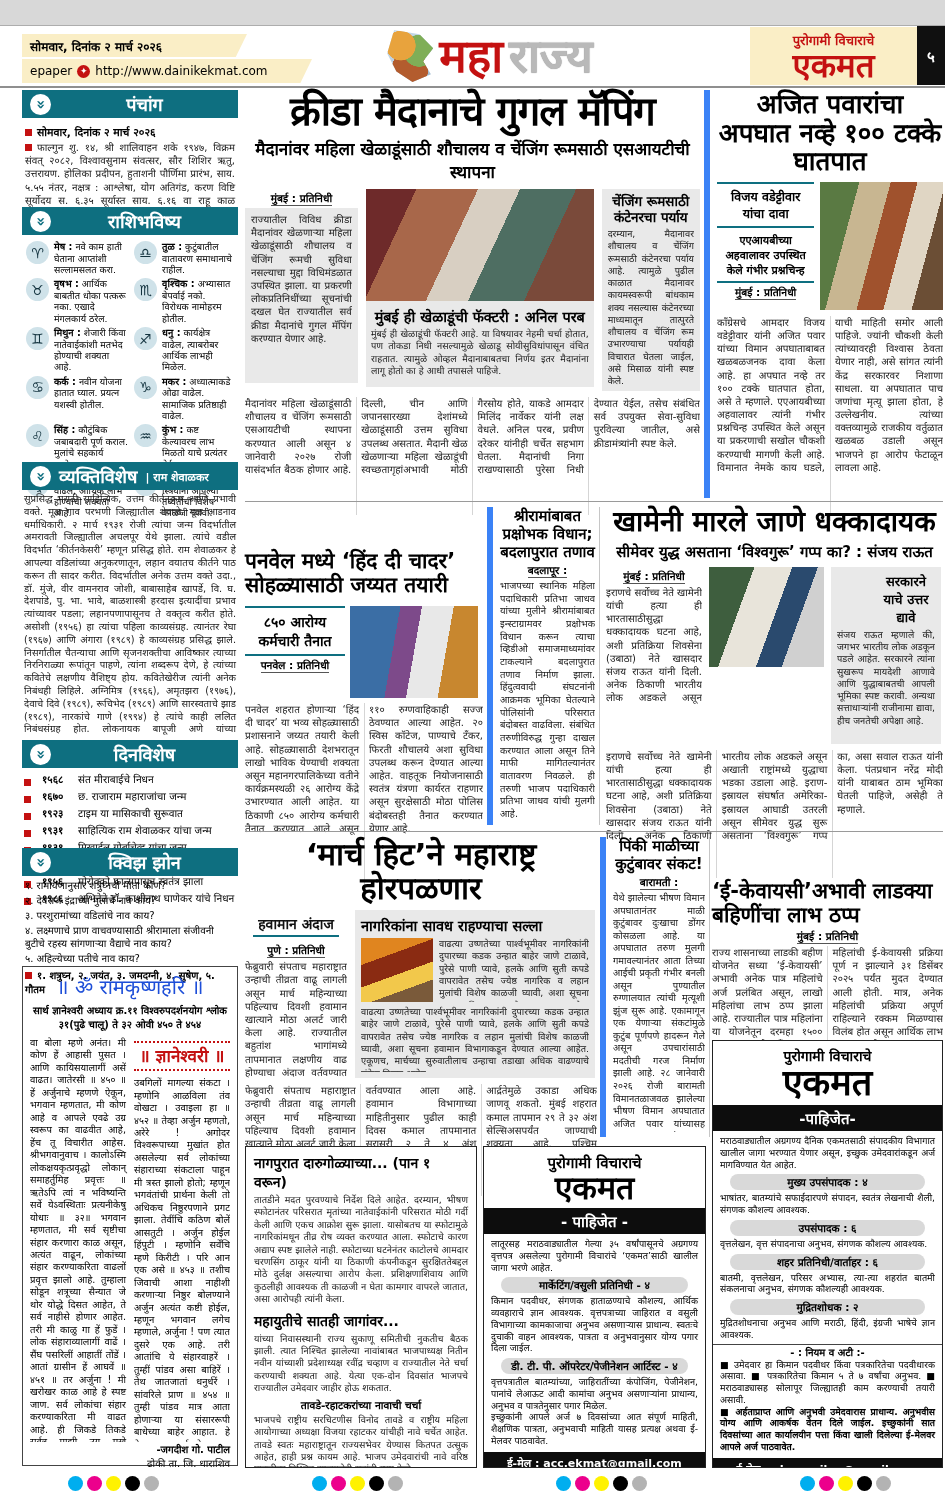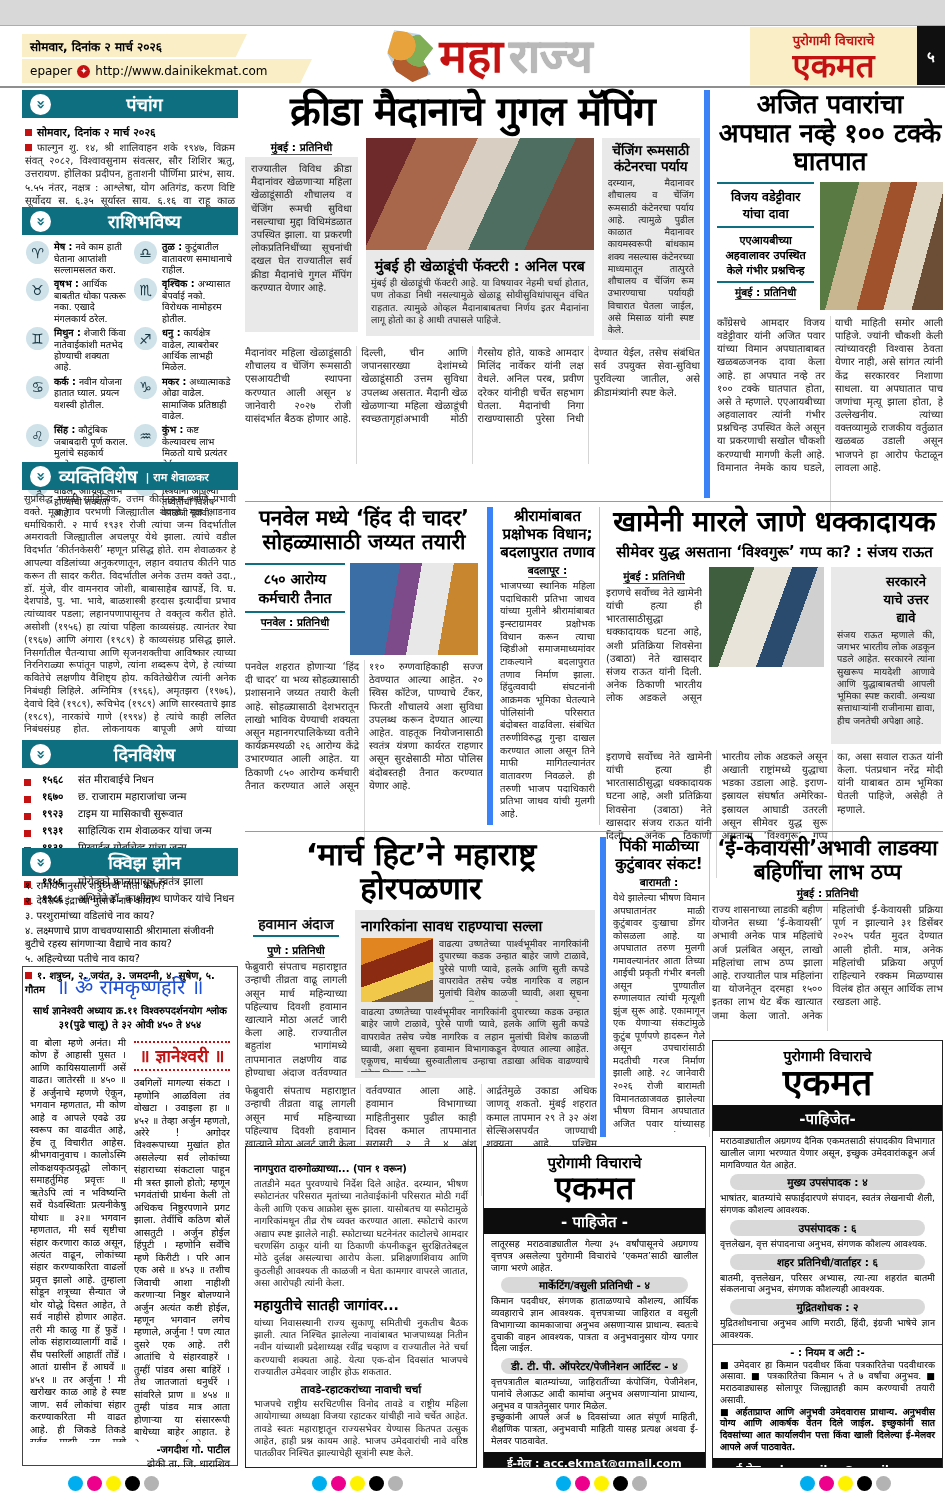--- a/index.html
+++ b/index.html
@@ -60,21 +60,21 @@
   .dnyanbox { border:1.5px solid #444; padding:6px 7px; }
   .dnyan-title { text-align:center; color:#1d4ed8; font-size:20px; font-weight:400; }
   .dnyan-sub { text-align:center; font-size:10px; font-weight:bold; margin:3px 0 6px; }
   .dnyan-cols { display:flex; gap:8px; }
   .dnyan-cols .c { flex:1; font-size:9.6px; line-height:1.3; text-align:justify; }
   .dnyan-logo { text-align:center; color:#c41111; font-weight:900; font-size:17px; border-top:2px dotted #c41111; border-bottom:2px dotted #c41111; margin:4px 0 6px; padding:2px 0; }
   .dnyan-sign { text-align:right; font-weight:bold; font-size:10px; }
 
   .h-xl { font-size:40px; font-weight:900; text-align:center; line-height:1.05; letter-spacing:-1px; }
   .h-lg { font-size:26px; font-weight:900; text-align:center; line-height:1.1; }
-  .h-md { font-size:21px; font-weight:900; text-align:center; line-height:1.12; }
+  .h-md { font-size:21px; font-weight:900; line-height:1.12;margin-top:43px; }
   .h-sm { font-size:15px; font-weight:900; text-align:center; line-height:1.2; }
   .subhead { font-size:17px; font-weight:800; text-align:center; margin-top:5px; }
   .kicker { font-size:14px; font-weight:800; text-align:center; color:#111; border-bottom:2px solid #0e6f80; padding-bottom:2px; margin:4px 8px; }
   .caphead { font-size:14.5px; font-weight:900; text-align:center; padding:2px 0; }
 
   .adbox { border:1.5px solid #222; background:#fff; }
   .ad-tg { text-align:center; font-size:15px; font-weight:800; padding-top:5px; }
   .ad-bd { text-align:center; font-size:36px; font-weight:900; line-height:1; }
   .ad-banner { background:#0d0d0d; color:#fff; text-align:center; font-size:15px; font-weight:900; padding:3px 0; margin:4px 0; }
   .ad-pill { background:#d9d9d9; border-radius:10px; text-align:center; font-weight:800; font-size:10.5px; width:85%; margin:4px auto 2px; padding:1px 0; }
@@ -258,20 +258,21 @@
       <div class="c">
         <div class="dnyan-logo">॥ ज्ञानेश्वरी ॥</div>
         <span>उबगिलों मागल्या संकटा । म्हणोनि आळविला तंव वोखटा । उवाइला हा ॥ ४५२ ॥ तेव्हा अर्जुन म्हणतो, अरेरे ! अगोदर विश्वरूपाच्या मुखांत होत असलेल्या सर्व लोकांच्या संहाराच्या संकटाला पाहून मी त्रस्त झालो होतो; म्हणून भगवंतांची प्रार्थना केली तो अधिकच निष्ठुरपणाने प्रगट झाला. तेवींचि कठिण बोलें आसतुटी । अर्जुन होईल हिंपुटी । म्हणोनि सर्वेंचि म्हणे किरीटी । परि आन एक असे ॥ ४५३ ॥ तशीच जिवाची आशा नाहीशी करणाऱ्या निष्ठुर बोलण्याने अर्जुन अत्यंत कष्टी होईल, म्हणून भगवान लगेच म्हणाले, अर्जुना ! पण त्यात दुसरे एक आहे. तरी आतांचि ये संहारवाहरें । तुम्हीं पांडव असा बाहिरें । तेथ जातजातां धनुर्धरें । सांवरिले प्राण ॥ ४५४ ॥ तुम्ही पांडव मात्र आता होणाऱ्या या संसाररूपी बाधेच्या बाहेर आहात. हे ऐकताच अर्जुनाने जात असलेले आपले प्राण सावरले. क्रमशः</span>
       </div>
     </div>
     <div class="dnyan-sign"><span>-जगदीश गो. पाटील</span><br><span style="font-weight:normal;">ढोकी ता. जि. धाराशिव</span></div>
   </div>
 
   <div class="abs" style="left:245px;top:90px;width:455px;height:408px;">
     <div class="h-xl">क्रीडा मैदानाचे गुगल मॅपिंग</div>
+    <div class="subhead">मैदानांवर महिला खेळाडूंसाठी शौचालय व चेंजिंग रूमसाठी एसआयटीची स्थापना</div>
     <div style="display:flex;gap:8px;margin-top:6px;">
       <div style="width:115px;">
         <div class="byline"><u>मुंबई : प्रतिनिधी</u></div>
         <div class="news graybox clip" style="height:175px;">राज्यातील विविध क्रीडा मैदानांवर खेळणाऱ्या महिला खेळाडूंसाठी शौचालय व चेंजिंग रूमची सुविधा नसल्याचा मुद्दा विधिमंडळात उपस्थित झाला. या प्रकरणी लोकप्रतिनिधींच्या सूचनांची दखल घेत राज्यातील सर्व क्रीडा मैदानांचे गुगल मॅपिंग करण्यात येणार आहे.</div>
       </div>
       <div style="width:232px;">
         <div class="ph" style="height:112px;background:linear-gradient(115deg,#6e2a2a 0 18%,#a8674a 18% 40%,#d8cfc2 40% 55%,#4e6e62 55% 75%,#7a4a3a 75%);"></div>
         <div class="graybox" style="padding:3px 5px;">
           <div class="caphead">मुंबई ही खेळाडूंची फॅक्टरी : अनिल परब</div>
           <div class="news clip" style="height:56px;font-size:9.4px;">मुंबई ही खेळाडूंची फॅक्टरी आहे. या विषयावर नेहमी चर्चा होतात, पण तोकडा निधी नसल्यामुळे खेळाडू सोयीसुविधांपासून वंचित राहतात. त्यामुळे ओव्हल मैदानाबाबतचा निर्णय इतर मैदानांना लागू होतो का हे आधी तपासले पाहिजे.</div>
@@ -385,21 +386,21 @@
     <div style="text-align:center;font-weight:800;font-size:10px;border-top:1px solid #444;margin-top:3px;">- : नियम व अटी :-</div>
     <div class="ad-txt">■ उमेदवार हा किमान पदवीधर किंवा पत्रकारितेचा पदवीधारक असावा. ■ पत्रकारितेचा किमान ५ ते ७ वर्षांचा अनुभव. ■ मराठवाड्यासह सोलापूर जिल्ह्यातही काम करण्याची तयारी असावी.</div>
     <div class="ad-txt" style="font-weight:bold;">■ अर्हताप्राप्त आणि अनुभवी उमेदवारास प्राधान्य. अनुभवीस योग्य आणि आकर्षक वेतन दिले जाईल. इच्छुकांनी सात दिवसांच्या आत कार्यालयीन पत्ता किंवा खाली दिलेल्या ई-मेलवर आपले अर्ज पाठवावेत.</div>
     <div class="ad-foot">
       <div class="em">ई-मेल mdongrajkar@gmail.com</div>
 
     </div>
   </div>
 
   <div class="abs adbox clip" style="left:245px;top:1146px;width:232px;height:322px;padding:6px 8px;">
-    <div style="font-size:10px;font-weight:900;margin-top:8px;">नागपुरात दारुगोळ्याच्या... (पान १ वरून)</div>
+    <div style="font-size:14px;font-weight:900;">नागपुरात दारुगोळ्याच्या... (पान १ वरून)</div>
     <div class="news" style="font-size:9.4px;margin:3px 0 5px;">तातडीने मदत पुरवण्याचे निर्देश दिले आहेत. दरम्यान, भीषण स्फोटानंतर परिसरात मृतांच्या नातेवाईकांनी परिसरात मोठी गर्दी केली आणि एकच आक्रोश सुरू झाला. यासोबतच या स्फोटामुळे नागरिकांमधून तीव्र रोष व्यक्त करण्यात आला. स्फोटाचे कारण अद्याप स्पष्ट झालेले नाही. स्फोटाच्या घटनेनंतर काटोलचे आमदार चरणसिंग ठाकूर यांनी या ठिकाणी कंपनीकडून सुरक्षिततेबद्दल मोठे दुर्लक्ष असल्याचा आरोप केला. प्रशिक्षणाशिवाय आणि कुठलीही आवश्यक ती काळजी न घेता कामगार वापरले जातात, असा आरोपही त्यांनी केला.</div>
     <div style="font-size:14px;font-weight:900;">महायुतीचे सातही जागांवर...</div>
     <div class="news" style="font-size:9.4px;margin:3px 0 3px;">यांच्या निवासस्थानी राज्य सुकाणू समितीची नुकतीच बैठक झाली. त्यात निश्चित झालेल्या नावांबाबत भाजपाध्यक्ष नितीन नवीन यांच्याशी प्रदेशाध्यक्ष रवींद्र चव्हाण व राज्यातील नेते चर्चा करण्याची शक्यता आहे. येत्या एक-दोन दिवसांत भाजपचे राज्यातील उमेदवार जाहीर होऊ शकतात.</div>
     <div style="font-size:10.5px;font-weight:800;text-align:center;">तावडे-रहाटकरांच्या नावाची चर्चा</div>
     <div class="news" style="font-size:9.4px;margin-top:2px;">भाजपचे राष्ट्रीय सरचिटणीस विनोद तावडे व राष्ट्रीय महिला आयोगाच्या अध्यक्षा विजया रहाटकर यांचीही नावे चर्चेत आहेत. तावडे स्वतः महाराष्ट्रातून राज्यसभेवर येण्यास कितपत उत्सुक आहेत, हाही प्रश्न कायम आहे. भाजप उमेदवारांची नावे वरिष्ठ पातळीवर निश्चित झाल्याचेही सूत्रांनी स्पष्ट केले.</div>
   </div>
 
   <div class="abs adbox clip" style="left:483px;top:1146px;width:223px;height:322px;">
     <div class="ad-tg">पुरोगामी विचाराचे</div>
     <div class="ad-bd" style="font-size:32px;">एकमत</div>

